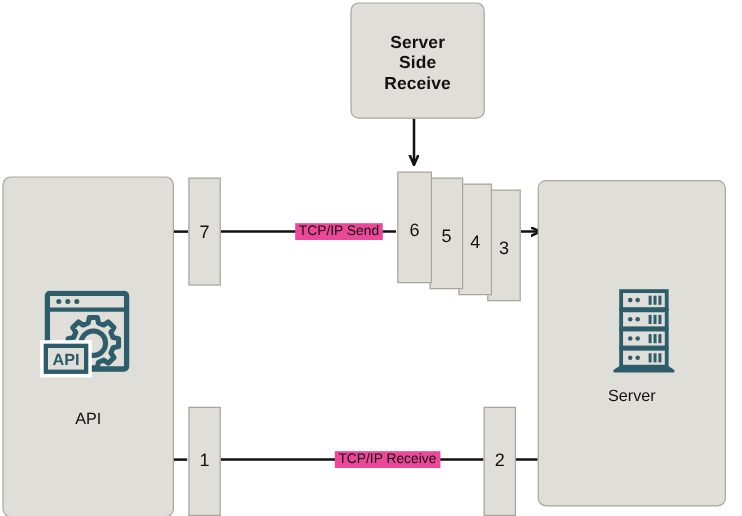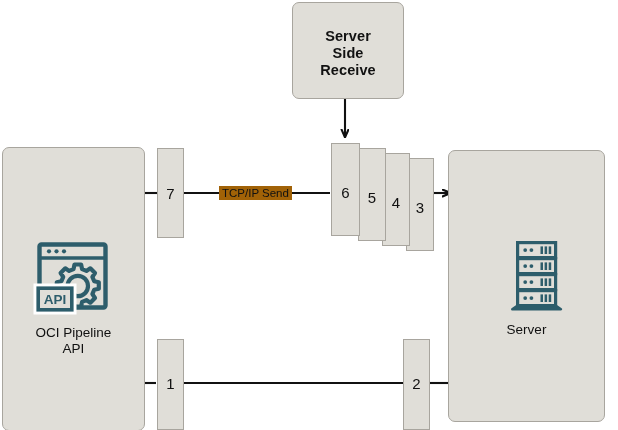--- a/index.html
+++ b/index.html
@@ -44,22 +44,23 @@
     color: #111111;
     font-size: 15px;
     line-height: 16px;
   }
   .linklabel {
     position: absolute;
     color: #111111;
     font-size: 11.5px;
     line-height: 14px;
     white-space: nowrap;
-    background: #a16207;
+    background: #ec4899;
     padding: 0 3px;
+    margin-left: 27px;
   }
   .nodecaption {
     position: absolute;
     width: 100%;
     text-align: center;
     color: #111111;
     font-size: 13.5px;
     line-height: 16px;
   }
   svg.overlay {
@@ -133,21 +134,21 @@
 
       <path d="M41.5 22.5 l6.6 0 l1.0 4.6 l4.3 1.8 l3.9 -2.6 l4.7 4.7 l-2.6 3.9 l1.8 4.3 l4.6 1.0 l0 6.6 l-4.6 1.0 l-1.8 4.3 l2.6 3.9 l-4.7 4.7 l-3.9 -2.6 l-4.3 1.8 l-1.0 4.6 l-6.6 0 l-1.0 -4.6 l-4.3 -1.8 l-3.9 2.6 l-4.7 -4.7 l2.6 -3.9 l-1.8 -4.3 l-4.6 -1.0 l0 -6.6 l4.6 -1.0 l1.8 -4.3 l-2.6 -3.9 l4.7 -4.7 l3.9 2.6 l4.3 -1.8 z" fill="none" stroke="#2D5D6B" stroke-width="4.2" stroke-linejoin="round"></path>
       <circle cx="44.8" cy="44" r="10.2" fill="none" stroke="#2D5D6B" stroke-width="4.2"></circle>
 
       <rect x="3" y="44" width="38" height="26" fill="#FFFFFF" stroke="#FFFFFF" stroke-width="5"></rect>
       <rect x="5.2" y="46.2" width="33.6" height="21.6" fill="#E0DED8" stroke="#2D5D6B" stroke-width="3.6"></rect>
       <text x="22" y="62.2" text-anchor="middle" font-family="'Liberation Sans', sans-serif" font-size="13.5" font-weight="bold" fill="#2D5D6B">API</text>
     </svg>
   </div>
   <div class="nodecaption" style="left:2px; top:325px; width:143px;">
-    <span>OCI Pipeline</span><br>
+    <br>
     <span>API</span>
   </div>
 
   <div class="box rounded" style="left:448px; top:150px; width:157px; height:272px;">
   </div>
 
   <div class="icon-wrap" style="left:509px; top:240px; width:56px; height:73px;">
     <svg width="56" height="73" viewBox="0 0 56 73">
 
       <g fill="none" stroke="#2D5D6B" stroke-width="3.2">
@@ -209,14 +210,15 @@
 
   <div class="box" style="left:157px; top:339px; width:27px; height:91px;">
     <div class="numlabel" style="top:36px;">1</div>
   </div>
 
   <div class="box" style="left:403px; top:339px; width:27px; height:91px;">
     <div class="numlabel" style="top:36px;">2</div>
   </div>
 
   <div class="linklabel" style="left:219px; top:186px;">TCP/IP Send</div>
+  <div class="linklabel" style="left:252px; top:376px;">TCP/IP Receive</div>
 
 </div>
 
 </body></html>

